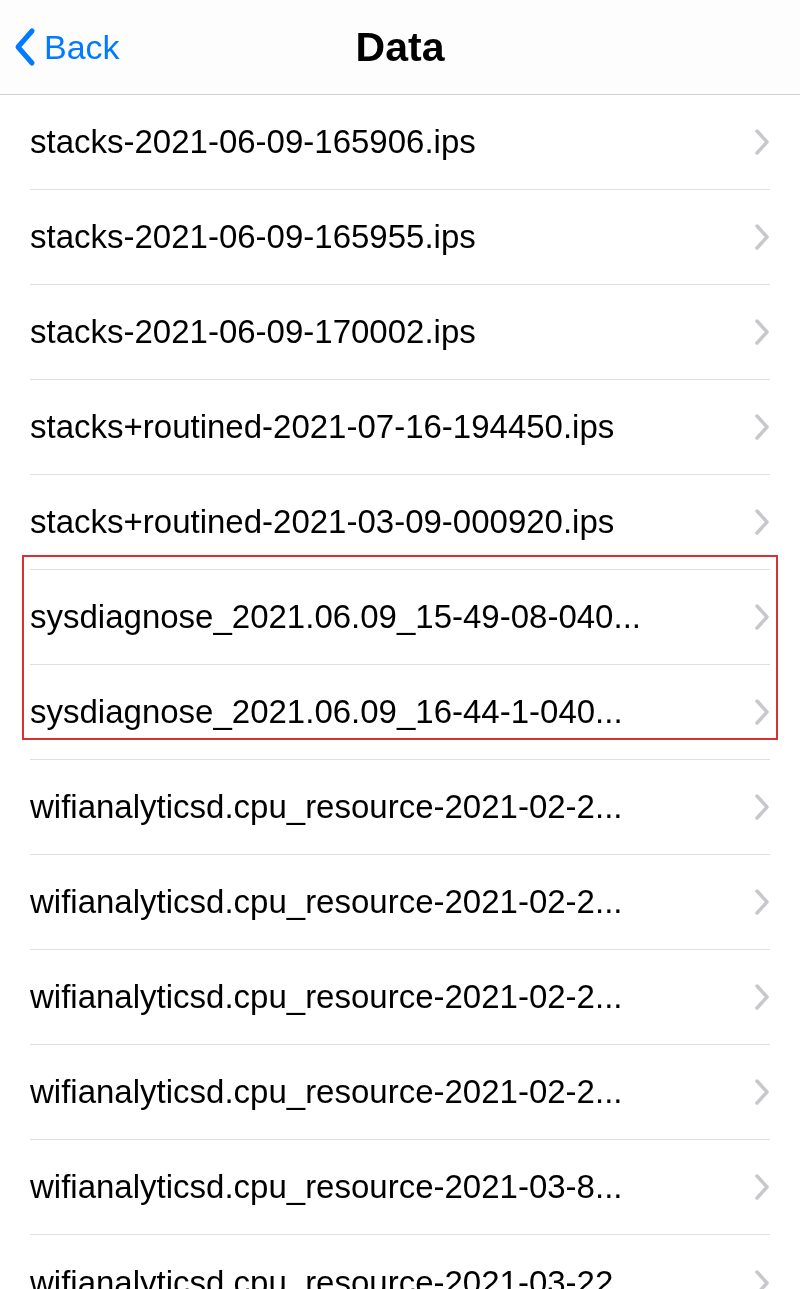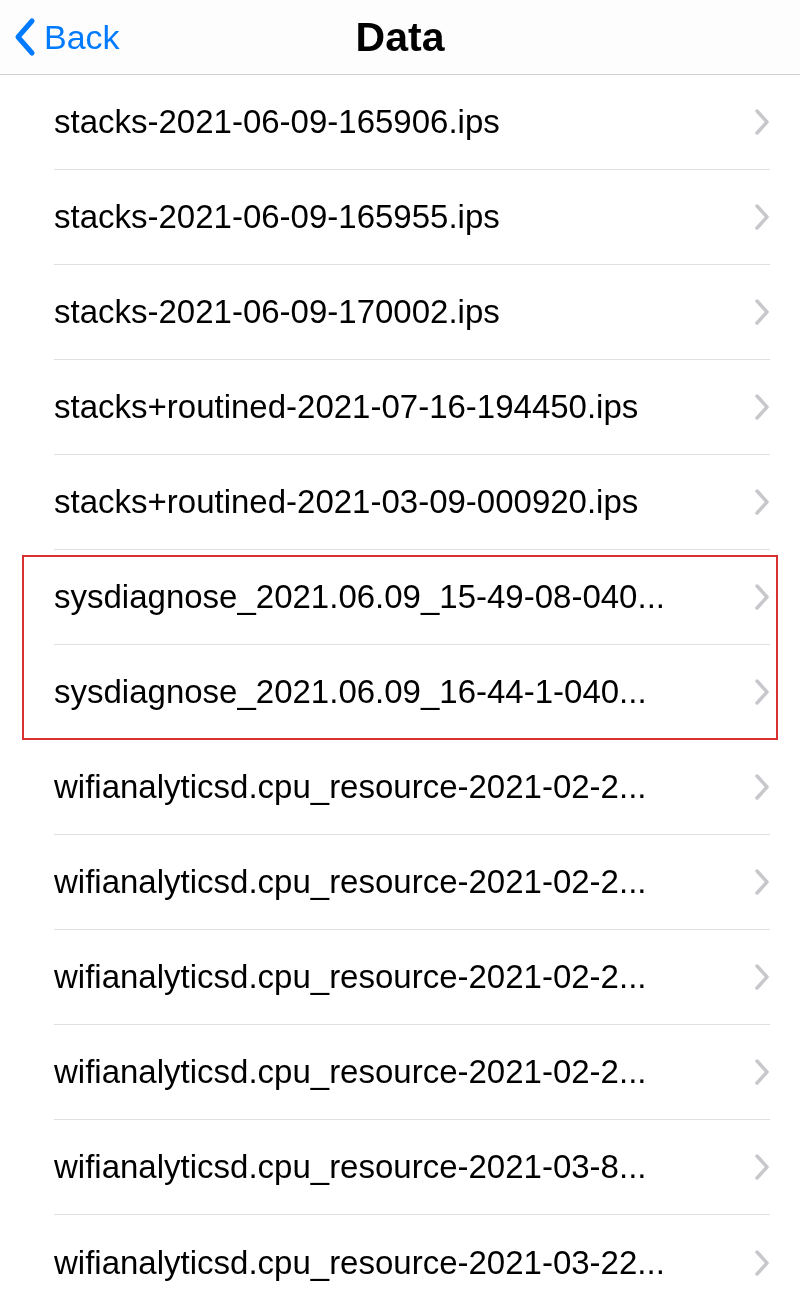--- a/index.html
+++ b/index.html
@@ -8,21 +8,21 @@
       box-sizing: border-box;
     }
     body {
       font-family: -apple-system, BlinkMacSystemFont, 'Helvetica Neue', sans-serif;
       background: #ffffff;
       width: 800px;
       height: 1289px;
       overflow: hidden;
     }
     .header {
-      height: 75px;
+      height: 95px;
       display: flex;
       align-items: center;
       border-bottom: 1px solid #d1d1d1;
       position: relative;
       background: #fdfdfd;
     }
     .back-button {
       display: flex;
       align-items: center;
       color: #007aff;
@@ -50,21 +50,20 @@
     .list {
       padding: 0 30px;
     }
     .list-item {
       display: flex;
       align-items: center;
       justify-content: space-between;
       height: 95px;
       border-bottom: 1px solid #e0e0e0;
       cursor: pointer;
-      margin-left: 24px;
     }
     .list-item:first-child {
       border-top: none;
     }
     .item-label {
       font-size: 33px;
       color: #000;
       white-space: nowrap;
       overflow: hidden;
       text-overflow: ellipsis;

